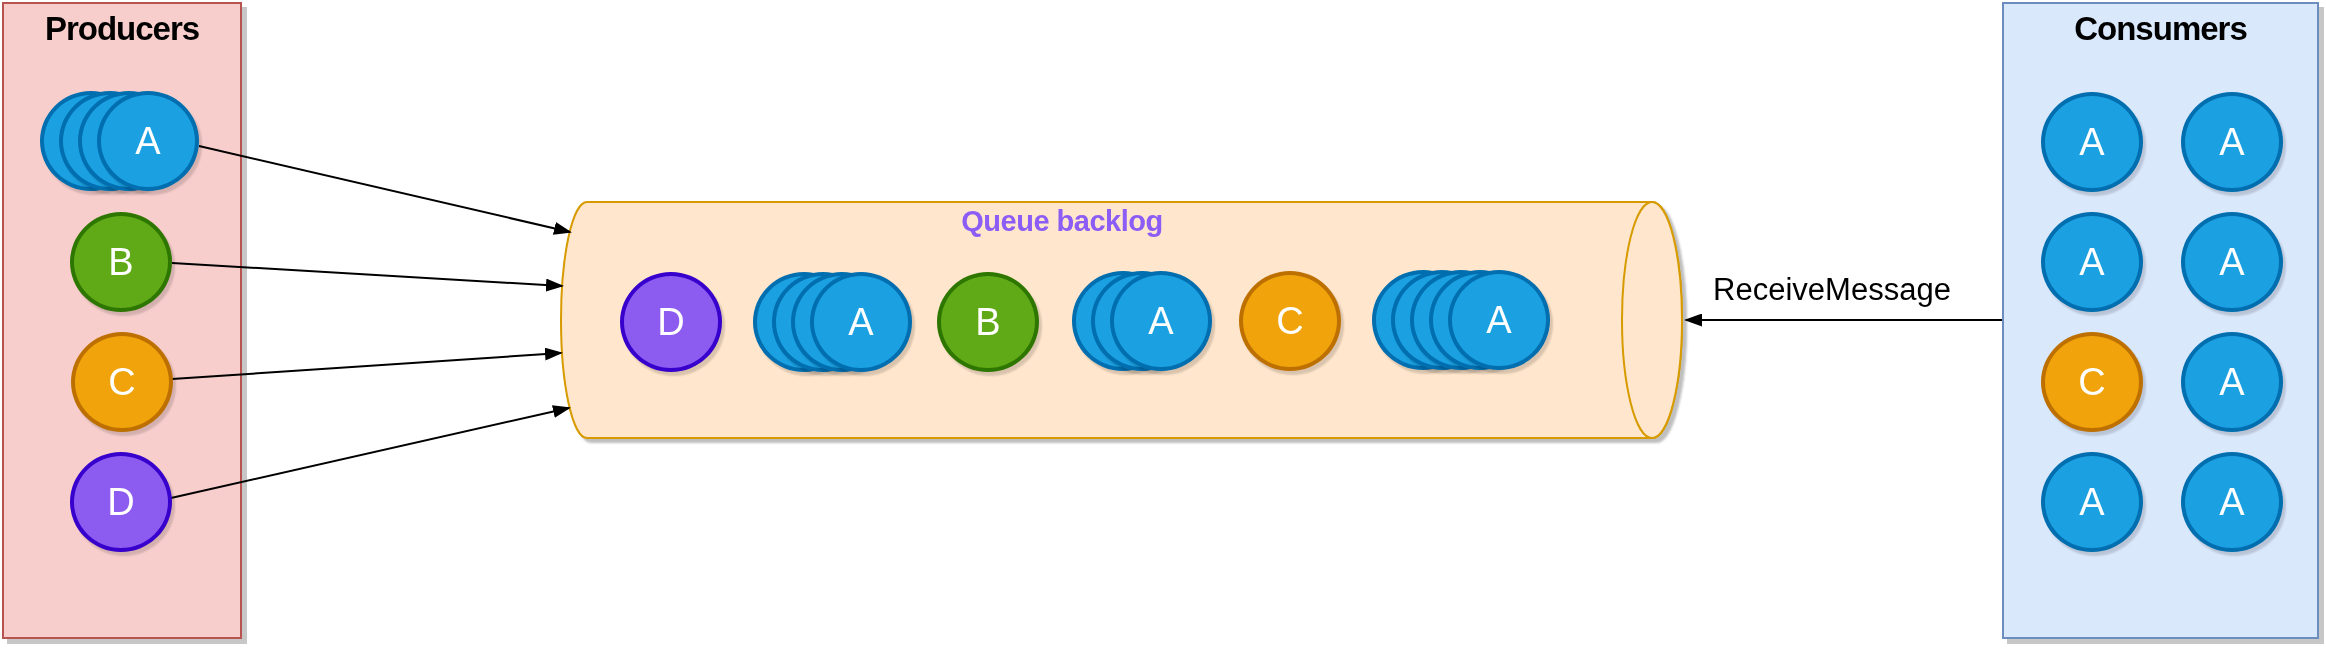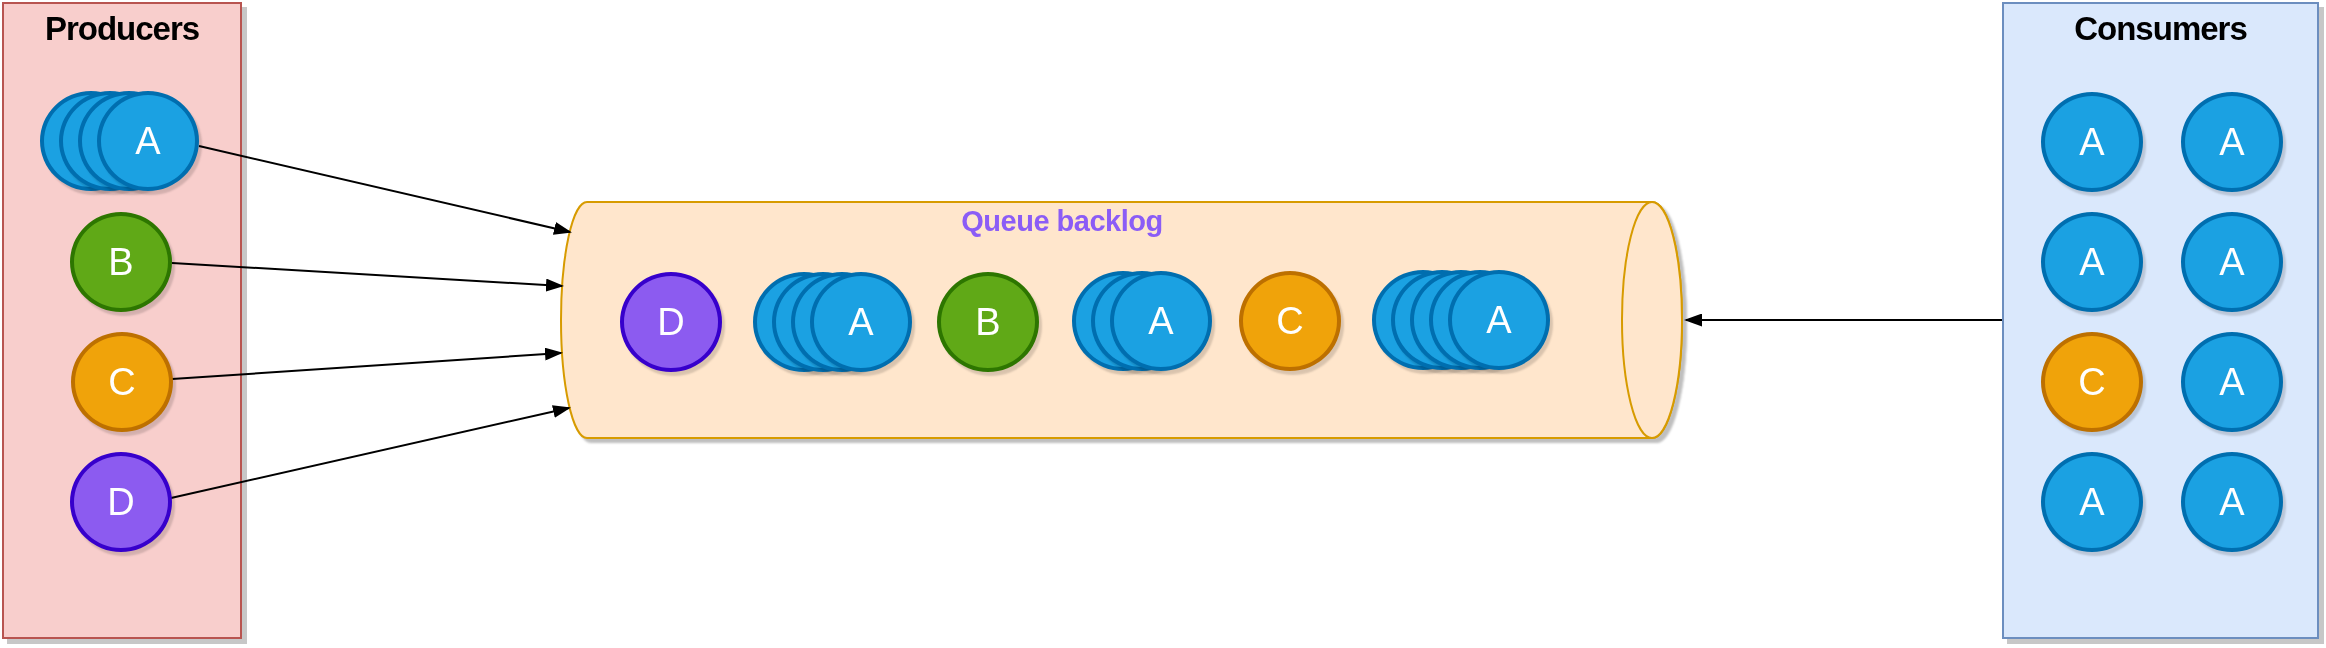--- a/index.html
+++ b/index.html
@@ -90,20 +90,21 @@
       <line x1="199" y1="146" x2="570" y2="232" stroke="#000000" stroke-width="2" marker-end="url(#arrowhead)"></line>
       <line x1="172" y1="263" x2="562" y2="286" stroke="#000000" stroke-width="2" marker-end="url(#arrowhead)"></line>
       <line x1="172" y1="379" x2="561" y2="353" stroke="#000000" stroke-width="2" marker-end="url(#arrowhead)"></line>
       <line x1="171" y1="498" x2="569" y2="408" stroke="#000000" stroke-width="2" marker-end="url(#arrowhead)"></line>
       <line x1="2002" y1="320" x2="1686" y2="320" stroke="#000000" stroke-width="2" marker-end="url(#arrowhead)"></line>
     </svg>
 
   <div id="queue-title" style="left: 1062px; top: 205px;">Queue backlog</div>
 
 
+  <div class="edge-label" id="receive-label" style="left: 1832px; top: 272px;">ReceiveMessage</div>
 
   <div id="nodes">
       <div class="circle" style="left: 40px; top: 91px; width: 102px; height: 100px; background: rgb(27, 161, 226); border-color: rgb(0, 110, 175); font-size: 38px;"></div>
       <div class="circle" style="left: 59px; top: 91px; width: 102px; height: 100px; background: rgb(27, 161, 226); border-color: rgb(0, 110, 175); font-size: 38px;"></div>
       <div class="circle" style="left: 78px; top: 91px; width: 102px; height: 100px; background: rgb(27, 161, 226); border-color: rgb(0, 110, 175); font-size: 38px;"></div>
       <div class="circle" style="left: 97px; top: 91px; width: 102px; height: 100px; background: rgb(27, 161, 226); border-color: rgb(0, 110, 175); font-size: 38px;">A</div>
       <div class="circle" style="left: 70px; top: 212px; width: 102px; height: 100px; background: rgb(96, 169, 23); border-color: rgb(45, 118, 0); font-size: 38px;">B</div>
       <div class="circle" style="left: 71px; top: 332px; width: 102px; height: 100px; background: rgb(240, 163, 10); border-color: rgb(189, 112, 0); font-size: 38px;">C</div>
       <div class="circle" style="left: 70px; top: 452px; width: 102px; height: 100px; background: rgb(140, 91, 240); border-color: rgb(55, 0, 204); font-size: 38px;">D</div>
       <div class="circle" style="left: 620px; top: 272px; width: 102px; height: 100px; background: rgb(140, 91, 240); border-color: rgb(55, 0, 204); font-size: 38px;">D</div>

